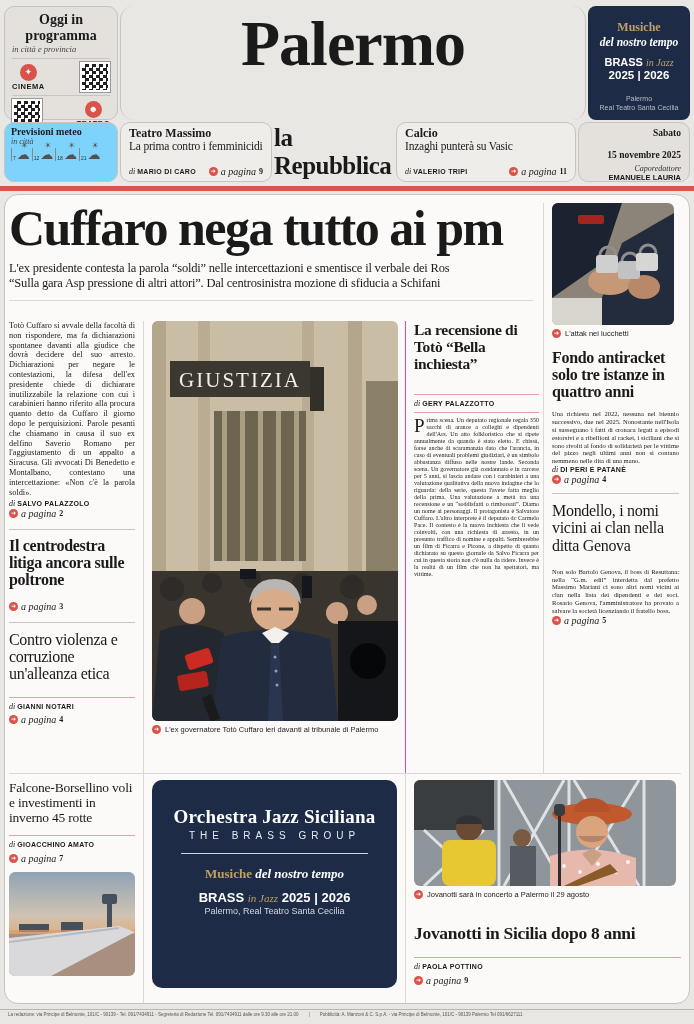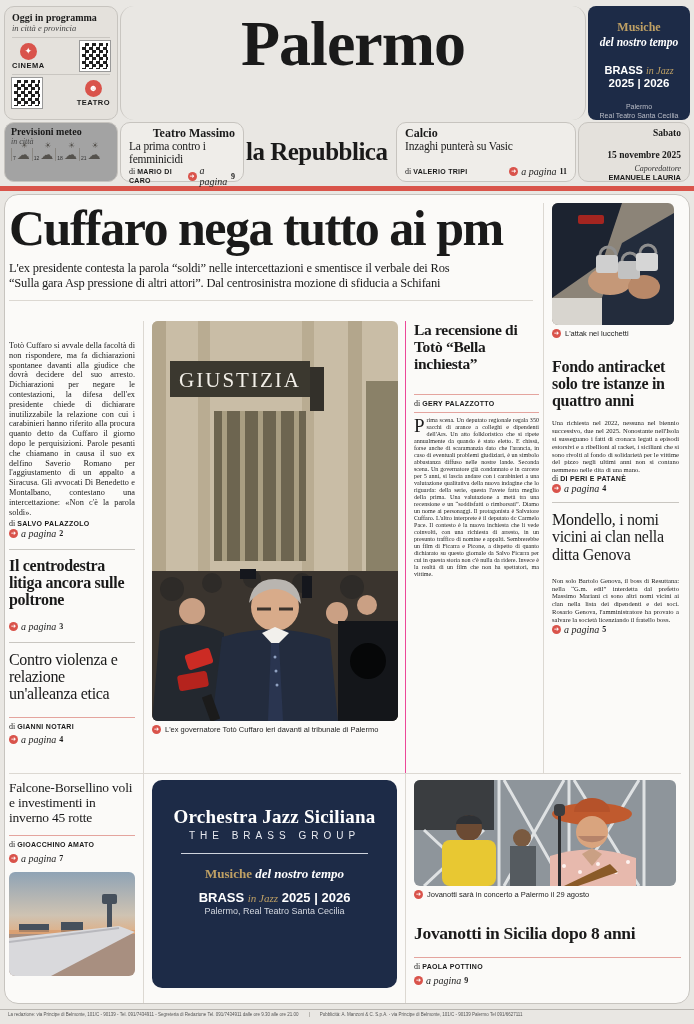--- a/index.html
+++ b/index.html
@@ -11,21 +11,21 @@
     overflow:hidden;
     position:relative;
   }
 
   
   .row1 { display:flex; height:120px; padding:6px 4px 0 4px; gap:2px; }
   .program-box {
     width:114px; background:#e4e1dc; border:1px solid #c7c4bf; border-radius:10px;
     padding:5px 7px; display:flex; flex-direction:column;
   }
-  .program-title { font-weight:bold; font-size:10px; }
+  .program-title { font-weight:bold; font-size:14px;text-align:center; }
   .program-sub { font-style:italic; font-size:8.5px; color:#444; margin-bottom:4px; }
   .qr-row { display:flex; align-items:center; justify-content:space-between; border-top:1px solid #c9c6c1; padding:3px 0; }
   .qr {
     width:30px; height:30px; background:
       repeating-conic-gradient(#202020 0% 25%, #ffffff 0% 50%) 0 0/7px 7px;
     border:2px solid #fff; outline:1px solid #999;
   }
   .red-badge { width:17px; height:17px; border-radius:50%; background:#d9534b; display:flex; align-items:center; justify-content:center; color:#fff; font-size:9px; }
   .qr-label { font-family:"Liberation Sans",sans-serif; font-weight:bold; font-size:7.5px; letter-spacing:.5px; }
   .qr-cell { display:flex; flex-direction:column; align-items:center; gap:1px; }
@@ -35,38 +35,38 @@
     border-left:1px solid #c9c6c1; border-right:1px solid #c9c6c1; border-radius:14px;
   }
   .city { font-size:64px; font-weight:bold; letter-spacing:-1px; line-height:1.0; margin-top:6px; }
 
   .brass-top {
     width:102px; background:#1d2b47; border-radius:8px; color:#fff; text-align:center;
     padding:14px 4px 6px; display:flex; flex-direction:column; gap:1px;
   }
   .brass-top .g1 { color:#bfa064; font-weight:bold; font-size:12px; }
   .brass-top .g2 { font-style:italic; font-weight:bold; font-size:11.5px; }
-  .brass-top .g3 { margin-top:15px; font-family:"Liberation Sans",sans-serif; font-weight:bold; font-size:11px; }
+  .brass-top .g3 { margin-top:7px; font-family:"Liberation Sans",sans-serif; font-weight:bold; font-size:11px; }
   .brass-top .g3 .script { color:#bfa064; font-family:"Liberation Serif",serif; font-style:italic; font-weight:normal; font-size:10px; }
   .brass-top .g4 { font-family:"Liberation Sans",sans-serif; font-weight:bold; font-size:11.5px; }
   .brass-top .g5 { margin-top:12px; color:#b9bcc6; font-family:"Liberation Sans",sans-serif; font-size:7px; line-height:1.3; }
 
   
   .row2 { display:flex; height:60px; margin:2px 4px 0 4px; gap:2px; align-items:stretch; }
-  .meteo-box { width:114px; background:#a3a3a3; border:1px solid #c7c4bf; border-radius:10px; padding:4px 6px 2px; }
+  .meteo-box { width:114px; background:#7dd3fc; border:1px solid #c7c4bf; border-radius:10px; padding:4px 6px 2px; }
   .meteo-title { font-weight:bold; font-size:10px; line-height:1; }
   .meteo-sub { font-style:italic; font-size:8px; color:#444; }
   .meteo-icons { display:flex; margin-top:2px; }
   .wx { display:flex; align-items:flex-end; gap:1px; border-left:1px solid #8a8782; padding:0 2px 0 1px; }
   .wx .hour { font-family:"Liberation Sans",sans-serif; font-size:5px; color:#333; }
   .wx .glyph { font-size:13px; line-height:1; position:relative; color:#55524d; }
   .wx .glyph .sun { position:absolute; top:-6px; left:4px; font-size:8px; color:#55524d; }
 
   .teaser { border:1px solid #c7c4bf; border-radius:10px; background:#efede9; padding:4px 8px 2px; display:flex; flex-direction:column; }
-  .teaser.t1 { width:124px;align-items:flex-end; }
+  .teaser.t1 { width:152px; }
   .teaser.t2 { width:180px; }
   .teaser .kicker { font-weight:bold; font-size:12px; line-height:1.1; }
   .teaser .t-title { font-size:11.5px; line-height:1.1; letter-spacing:-.2px; }
   .teaser .meta { display:flex; justify-content:space-between; align-items:center; margin-top:auto; padding-bottom:2px; }
 
   .logo-cell { flex:1; display:flex; align-items:center; justify-content:flex-start; }
   .logo { font-weight:bold; font-size:25px; letter-spacing:-.5px; }
 
   .date-box { width:112px; background:#e4e1dc; border:1px solid #c7c4bf; border-radius:10px; padding:5px 8px; text-align:right; }
   .date-day { font-weight:bold; font-size:9.5px; line-height:1.15; }
@@ -75,21 +75,21 @@
   .date-editor { font-family:"Liberation Sans",sans-serif; font-weight:bold; font-size:7.5px; }
 
   .redbar { height:5px; background:#d9544a; margin:4px 0 3px 0; }
 
   
   .pagemark { display:flex; align-items:center; gap:3px; }
   .pm-ic { width:9px; height:9px; border-radius:50%; background:#d9534b; color:#fff; font-size:6px; line-height:9px; text-align:center; flex:0 0 auto; font-family:"Liberation Sans",sans-serif; }
   .pm-txt { font-style:italic; font-size:10px; }
   .pm-num { font-weight:bold; font-style:normal; font-size:8px; }
   .byline { font-size:8px; }
-  .byline .di { }
+  .byline .di { font-style:italic; }
   .byline .nm { font-family:"Liberation Sans",sans-serif; font-weight:bold; font-size:7px; letter-spacing:.3px; }
   .salmonline { border:0; border-top:1px solid #e4a49e; margin:4px 0; }
   .grayline { border:0; border-top:1px solid #c9c6c1; margin:5px 0; }
 
   .caption { display:flex; gap:4px; align-items:flex-start; font-family:"Liberation Sans",sans-serif; font-size:7.5px; color:#222; padding-top:4px; }
 
   
   .card {
     margin:0 4px; background:#fbfaf8; border:1px solid #c7c4bf; border-radius:14px;
     height:810px; padding:8px 8px 0 4px; position:relative; overflow:hidden;
@@ -109,21 +109,21 @@
   .a-c2 { grid-area:c2; border-left:1px solid #dcd8d2; padding:0 8px; }
   .a-c3 { grid-area:c3; border-left:1px solid #ec4899; padding:0 4px 0 8px; }
   .a-b1 { grid-area:b1; border-top:1px solid #dcd8d2; padding:6px 8px 0 0; }
   .a-b2 { grid-area:b2; border-left:1px solid #dcd8d2; border-top:1px solid #dcd8d2; padding:6px 8px 0 8px; }
   .a-jv { grid-area:jv; border-left:1px solid #dcd8d2; border-top:1px solid #dcd8d2; padding:6px 0 0 8px; }
 
   .headline { font-size:50px; font-weight:bold; letter-spacing:-1.5px; line-height:1.0; white-space:nowrap; }
   .deck { margin-top:8px; font-size:12.5px; line-height:1.22; letter-spacing:-.2px; }
   .head-rule { border:0; border-top:1px solid #dcd8d2; margin-top:8px; }
 
-  .lead-body { font-size:8.3px; line-height:9.8px; text-align:justify; margin-top:20px; }
+  .lead-body { font-size:8.3px; line-height:9.8px; text-align:justify; margin-top:0; }
   .sec-title-b { font-weight:bold; font-size:16px; line-height:1.05; letter-spacing:-.3px; }
   .sec-title-r { font-weight:normal; font-size:16px; line-height:1.08; letter-spacing:-.3px; }
   .sec-title-s { font-weight:normal; font-size:13.5px; line-height:1.12; letter-spacing:-.2px; }
 
   .photo-frame { border-radius:6px; overflow:hidden; display:block; }
   .rec-title { font-weight:bold; font-size:15.5px; line-height:1.1; letter-spacing:-.3px; }
   .rec-body { font-size:6.1px; line-height:7.0px; text-align:justify; }
   .rec-body::first-letter { float:left; font-size:19px; line-height:15px; padding:1px 2px 0 0; }
   .small-body { font-size:6.6px; line-height:7.8px; text-align:justify; }
 
@@ -275,21 +275,21 @@
         </g>
         <rect x="44" y="52" width="22" height="18" rx="3" fill="#cfcfcf"></rect>
         <rect x="66" y="58" width="22" height="18" rx="3" fill="#c2c2c2"></rect>
         <rect x="84" y="50" width="22" height="18" rx="3" fill="#d6d6d6"></rect>
       </svg>
       <div class="caption">
           <span class="pm-ic">➜</span>
           <span>L'attak nei lucchetti</span>
         </div>
 
-      <h2 class="sec-title-b" style="margin-top:21px;">Fondo antiracket solo tre istanze in quattro anni</h2>
+      <h2 class="sec-title-b" style="margin-top:12px;">Fondo antiracket solo tre istanze in quattro anni</h2>
       <p class="small-body" style="margin-top:10px;">Una richiesta nel 2022, nessuna nel biennio successivo, due nel 2025. Nonostante nell'Isola si susseguano i fatti di cronaca legati a episodi estorsivi e a ribellioni al racket, i siciliani che si sono rivolti al fondo di solidarietà per le vittime del pizzo negli ultimi anni non si contano nemmeno nelle dita di una mano.</p>
       <div class="byline"><span class="di">di</span> <span class="nm">DI PERI E PATANÈ</span></div>
       <div class="pagemark">
           <span class="pm-ic">➜</span>
           <span class="pm-txt">a pagina</span>
           <span class="pm-num">4</span>
         </div>
 
       <hr class="grayline" style="margin:8px 0;">
 
@@ -315,21 +315,21 @@
 
       <h2 class="sec-title-b">Il centrodestra litiga ancora sulle poltrone</h2>
       <div class="pagemark" style="margin-top:12px;">
           <span class="pm-ic">➜</span>
           <span class="pm-txt">a pagina</span>
           <span class="pm-num">3</span>
         </div>
 
       <hr class="grayline" style="margin:10px 0 8px;">
 
-      <h2 class="sec-title-r">Contro violenza e relazione un'alleanza etica</h2>
+      <h2 class="sec-title-r">Contro violenza e corruzione un'alleanza etica</h2>
       <hr class="salmonline" style="margin-top:14px;">
       <div class="byline"><span class="di">di</span> <span class="nm">GIANNI NOTARI</span></div>
       <div class="pagemark" style="margin-top:3px;">
           <span class="pm-ic">➜</span>
           <span class="pm-txt">a pagina</span>
           <span class="pm-num">4</span>
         </div>
     </div>
 
     <div class="a-c2">

